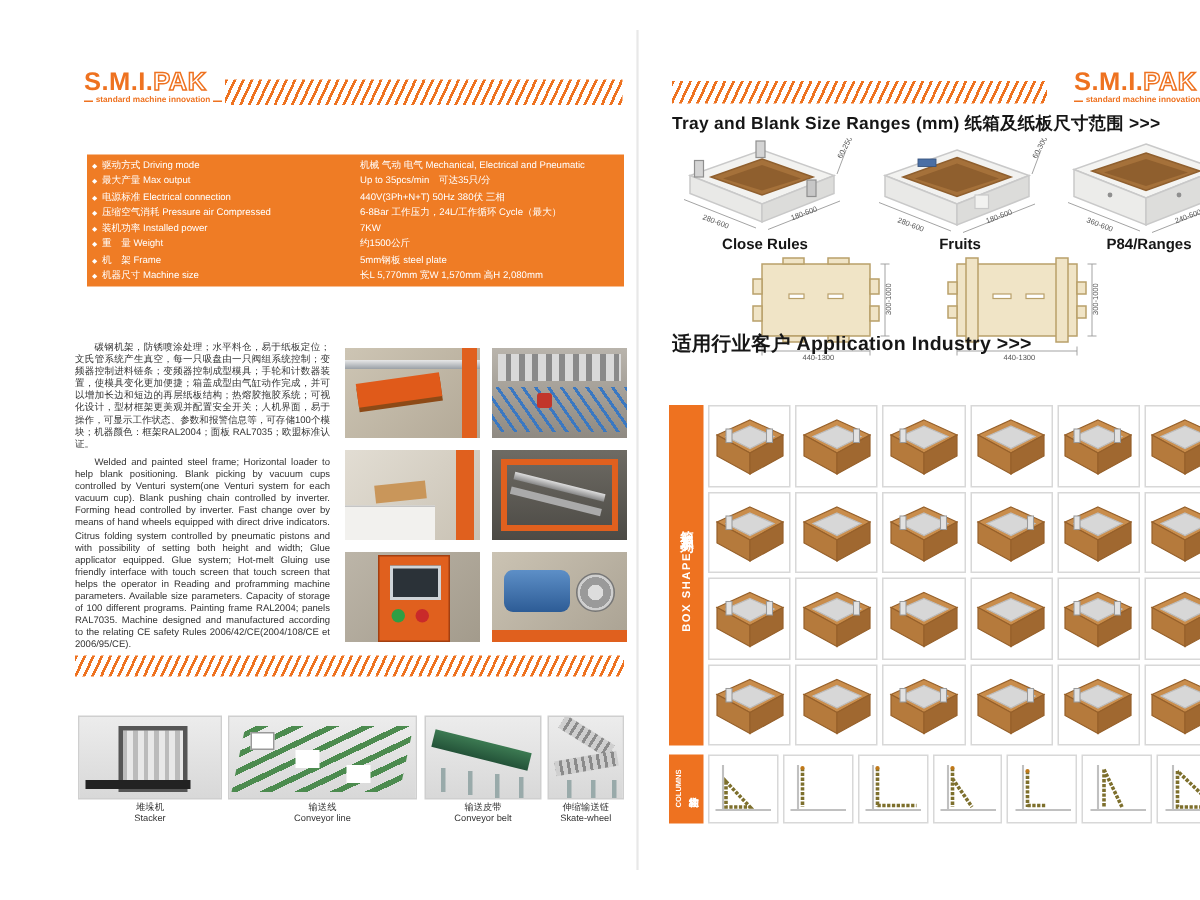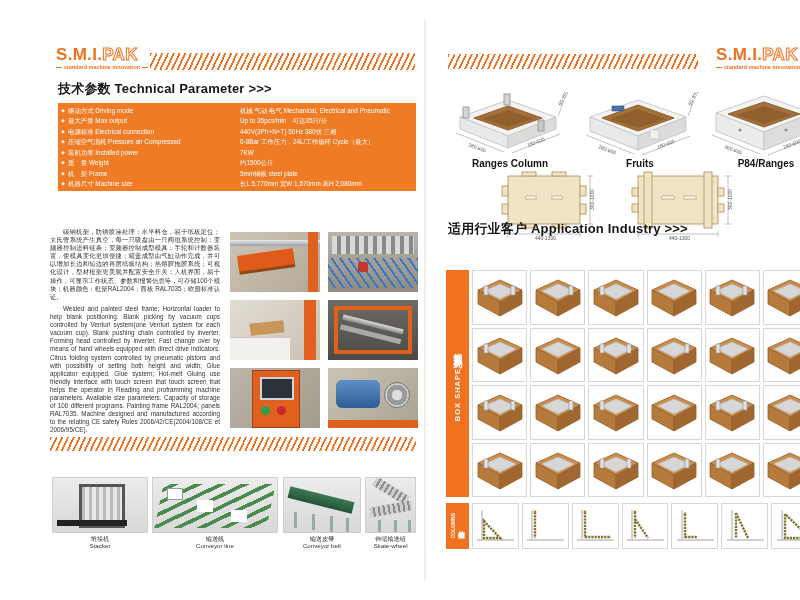--- a/index.html
+++ b/index.html
@@ -92,21 +92,20 @@
 
 <div id="sheet">
   <div id="fold"></div>
 
   <div class="logo" style="left:28px;top:46px;">
     <div class="word"><span class="solid">S.M.I.</span><span class="outline">PAK</span></div>
     <div class="tagline">standard machine innovation</div>
   </div>
   <div class="stripes" style="position:absolute;left:122px;top:53px;width:265px;height:17px;"></div>
 
-  <div class="sec-title" style="left:30px;top:80px;">技术参数 Technical Parameter &gt;&gt;&gt;</div>
 
   <div id="tech-table">
     <div class="trow">
         <span class="bullet">◆</span>
         <span class="tlabel">驱动方式 Driving mode</span>
         <span class="tvalue">机械 气动 电气 Mechanical, Electrical and Pneumatic</span>
       </div>
     <div class="trow">
         <span class="bullet">◆</span>
         <span class="tlabel">最大产量 Max output</span>
@@ -216,38 +215,39 @@
       <div class="cap-en">Skate-wheel</div>
     </div>
   </div>
 
   <div class="stripes" style="position:absolute;left:420px;top:54px;width:250px;height:15px;"></div>
   <div class="logo" style="left:688px;top:46px;">
     <div class="word"><span class="solid">S.M.I.</span><span class="outline">PAK</span></div>
     <div class="tagline">standard machine innovation</div>
   </div>
 
+  <div class="sec-title" style="left:420px;top:75px;font-size:11.6px;">Tray and Blank Size Ranges (mm) 纸箱及纸板尺寸范围 &gt;&gt;&gt;</div>
 
   <svg class="tray-fig" style="left:418px;" width="128" height="66" viewBox="0 0 128 66">
     <polygon points="62,8 110,25 62,44 14,25" fill="#f2f2f0" stroke="#c9c9c9" stroke-width="1"></polygon>
     <polygon points="62,14 96,26 62,38 28,26" fill="#a5713a" stroke="#8f5f2e" stroke-width="1"></polygon>
     <polygon points="62,18 88,27 62,35 36,27" fill="#8f5f2e"></polygon>
     <polygon points="14,25 62,44 62,56 14,37" fill="#e9e9e7" stroke="#c9c9c9" stroke-width="1"></polygon>
     <polygon points="62,44 110,25 110,37 62,56" fill="#dcdcda" stroke="#c9c9c9" stroke-width="1"></polygon>
     <rect x="17" y="15" width="6" height="11" fill="#d4d4d4" stroke="#8f8f8f" stroke-width=".8"></rect>
     <rect x="58" y="2" width="6" height="11" fill="#d4d4d4" stroke="#8f8f8f" stroke-width=".8"></rect>
     <rect x="92" y="28" width="6" height="11" fill="#c7c7c7" stroke="#8f8f8f" stroke-width=".8"></rect>
     <line class="dimline" x1="112" y1="24" x2="118" y2="8"></line>
     <text class="dim" x="115" y="14" transform="rotate(-62 115 14)">60-250</text>
     <line class="dimline" x1="66" y1="61" x2="114" y2="42"></line>
     <text class="dim" x="82" y="55" transform="rotate(-21 82 55)">180-600</text>
     <line class="dimline" x1="10" y1="41" x2="58" y2="60"></line>
     <text class="dim" x="22" y="54" transform="rotate(21 22 54)">280-600</text>
   </svg>
-  <div class="tray-cap" style="left:418px;width:128px;">Ranges Column</div>
+  <div class="tray-cap" style="left:418px;width:128px;">Close Rules</div>
 
   <svg class="tray-fig" style="left:548px;" width="128" height="66" viewBox="0 0 128 66">
     <polygon points="62,8 110,25 62,44 14,25" fill="#f2f2f0" stroke="#c9c9c9" stroke-width="1"></polygon>
     <polygon points="62,13 98,26 62,39 26,26" fill="#a5713a" stroke="#8f5f2e" stroke-width="1"></polygon>
     <polygon points="62,17 90,27 62,36 34,27" fill="#8f5f2e"></polygon>
     <polygon points="14,25 62,44 62,58 14,39" fill="#e9e9e7" stroke="#c9c9c9" stroke-width="1"></polygon>
     <polygon points="62,44 110,25 110,39 62,58" fill="#dcdcda" stroke="#c9c9c9" stroke-width="1"></polygon>
     <rect x="74" y="38" width="9" height="9" fill="#f2f2f0" stroke="#c9c9c9" stroke-width=".8"></rect>
     <rect x="36" y="14" width="12" height="5" fill="#4a6fa5" stroke="#3a557e" stroke-width=".6"></rect>
     <line class="dimline" x1="112" y1="24" x2="118" y2="8"></line>

